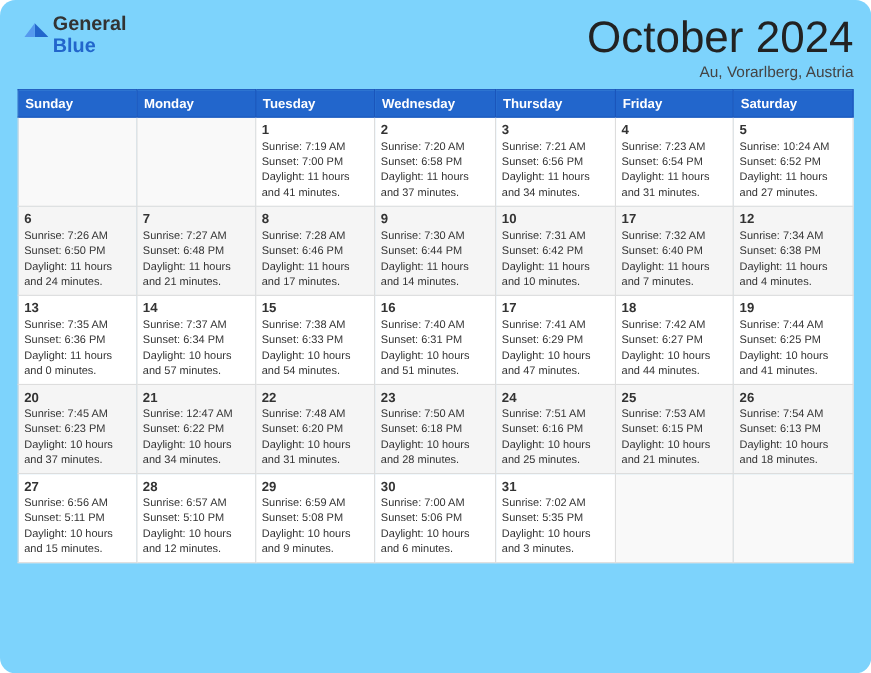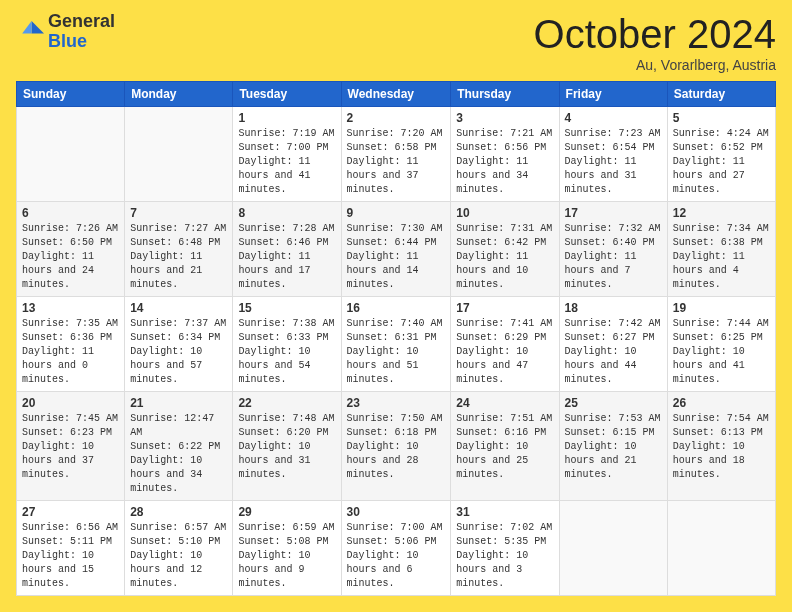--- a/index.html
+++ b/index.html
@@ -7,21 +7,22 @@
       font-family: Arial, sans-serif;
       background: #fff;
       width: 792px;
       height: 612px;
       overflow: hidden;
     }
     .page {
       width: 792px;
       height: 612px;
       padding: 12px 16px;
-      background: #fde047;
+      background: #7dd3fc;
+      border-radius: 14px;
     }
     .header {
       display: flex;
       justify-content: space-between;
       align-items: flex-start;
       margin-bottom: 8px;
     }
     .logo {
       display: flex;
       align-items: center;
@@ -80,21 +81,20 @@
       background: #f9f9f9;
     }
     .day-num {
       font-size: 12px;
       font-weight: bold;
       display: block;
       margin-bottom: 2px;
     }
     .day-info {
       line-height: 1.4;
-      font-family: Liberation Mono, monospace;
     }
   </style>
 </head>
 <body>
 
 <div class="page">
   <div class="header">
     <div class="logo">
       <svg class="logo-icon" viewBox="0 0 36 36">
         <polygon points="20,4 36,20 20,20" fill="#2266cc"></polygon>
@@ -155,21 +155,21 @@
             <span class="day-num">4</span>
           <div class="day-info">
             <span>Sunrise: 7:23 AM</span><br>
             <span>Sunset: 6:54 PM</span><br>
             <span>Daylight: 11 hours and 31 minutes.</span>
           </div>
           </td>
           <td>
             <span class="day-num">5</span>
           <div class="day-info">
-            <span>Sunrise: 4:24 AM</span><br>
+            <span>Sunrise: 10:24 AM</span><br>
             <span>Sunset: 6:52 PM</span><br>
             <span>Daylight: 11 hours and 27 minutes.</span>
           </div>
           </td>
         </tr>
         <tr>
           <td>
             <span class="day-num">6</span>
           <div class="day-info">
             <span>Sunrise: 7:26 AM</span><br>

